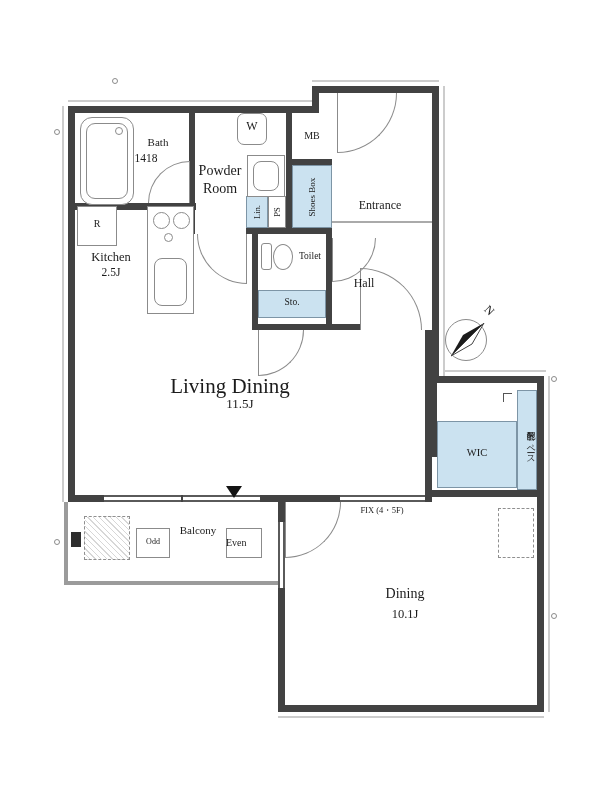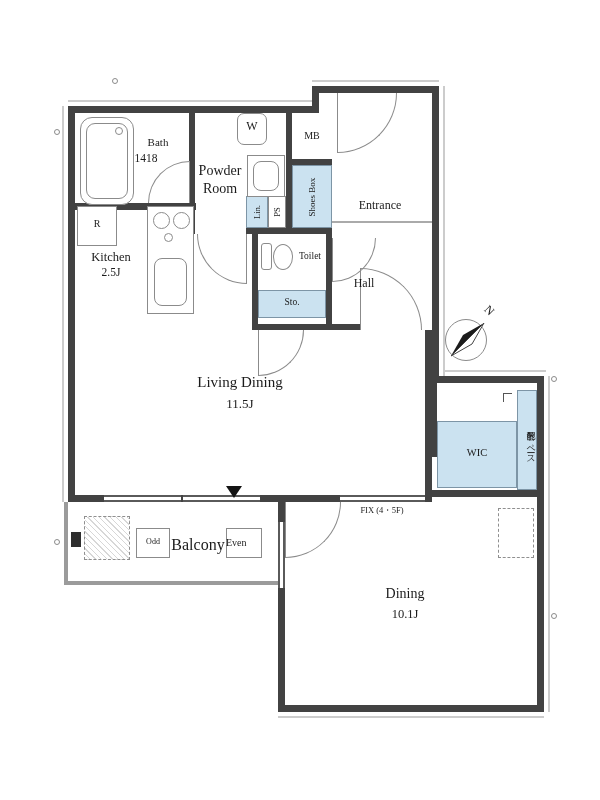--- a/index.html
+++ b/index.html
@@ -136,23 +136,23 @@
       <span>Lin.</span>
     </div>
   <div class="rot" style="left:268px;top:196px;width:18px;height:32px;font-size:8.5px">
       <span>PS</span>
     </div>
   <div class="lbl" style="left:74px;top:250px;width:74px;font-size:12.5px">Kitchen</div>
   <div class="lbl" style="left:74px;top:266px;width:74px;font-size:11.5px">2.5J</div>
   <div class="lbl" style="left:293px;top:251px;width:34px;font-size:9.5px">Toilet</div>
   <div class="lbl" style="left:258px;top:297px;width:68px;font-size:9.5px">Sto.</div>
   <div class="lbl" style="left:334px;top:276px;width:60px;font-size:12px">Hall</div>
-  <div class="lbl" style="left:150px;top:374px;width:180px;font-size:15px">Living Dining</div>
+  <div class="lbl" style="left:140px;top:374px;width:180px;font-size:21px">Living Dining</div>
   <div class="lbl" style="left:150px;top:396px;width:180px;font-size:13px">11.5J</div>
-  <div class="lbl" style="left:170px;top:536px;width:56px;font-size:16px">Balcony</div>
+  <div class="lbl" style="left:170px;top:524px;width:56px;font-size:11px">Balcony</div>
   <div class="lbl" style="left:340px;top:586px;width:130px;font-size:14px">Dining</div>
   <div class="lbl" style="left:340px;top:607px;width:130px;font-size:12.5px">10.1J</div>
   <div class="lbl" style="left:437px;top:447px;width:80px;font-size:10.5px">WIC</div>
   <div class="vtext" style="left:517px;top:396px;width:20px;height:92px;font-size:9px;font-family:'DejaVu Sans',sans-serif"><span>配管スペース</span></div>
   <div class="lbl" style="left:336px;top:505px;width:92px;font-size:8.5px">FIX (4・5F)</div>
 
   <svg class="overlay" width="600" height="800" viewBox="0 0 600 800">
     <polygon points="484,323 463,335 451,356" fill="#1c1c1c"></polygon>
     <polygon points="484,323 472,344 451,356" fill="#ffffff" stroke="#444" stroke-width="1"></polygon>
     <polygon points="226,486 242,486 234,498" fill="#141414"></polygon>

